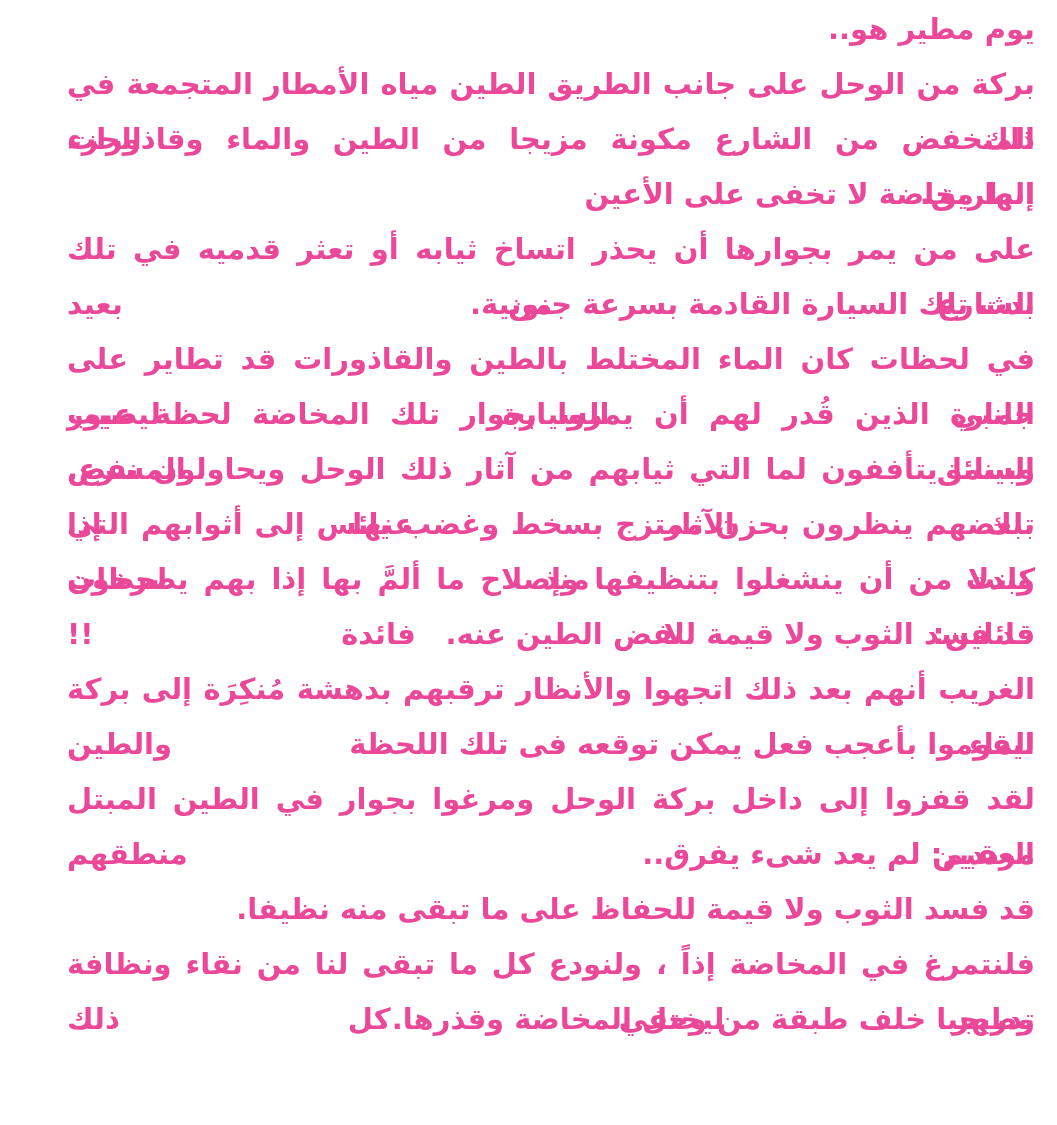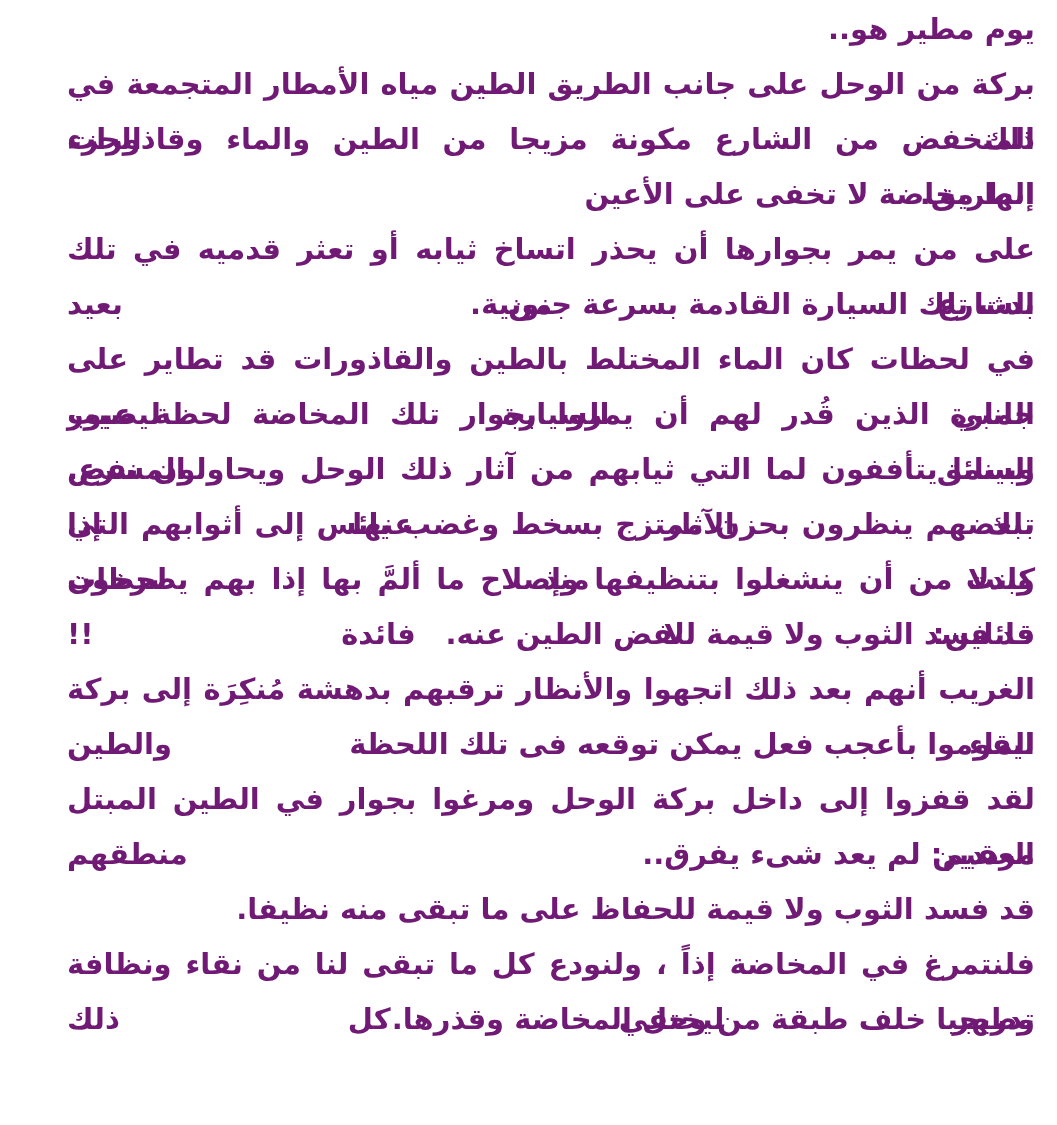--- a/index.html
+++ b/index.html
@@ -14,21 +14,21 @@
   }
   .page {
     direction: rtl;
     width: 1012px;
     height: 1125px;
     box-sizing: border-box;
     padding: 2px 22px 0 22px;
     font-family: "DejaVu Sans", sans-serif;
     font-size: 29px;
     font-weight: 600;
-    color: #701a75;
+    color: #ec4899;
   }
   .line {
     height: 55px;
     line-height: 55px;
     text-align: right;
     white-space: nowrap;
   }
   .line.j {
     white-space: normal;
     text-align: justify;

